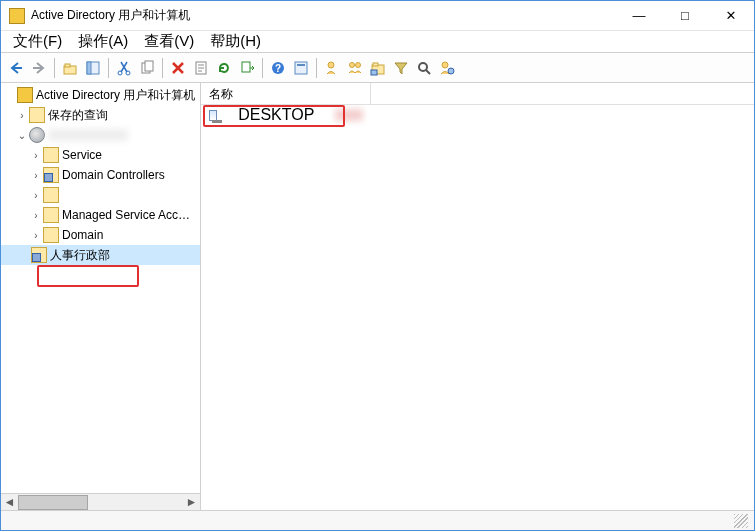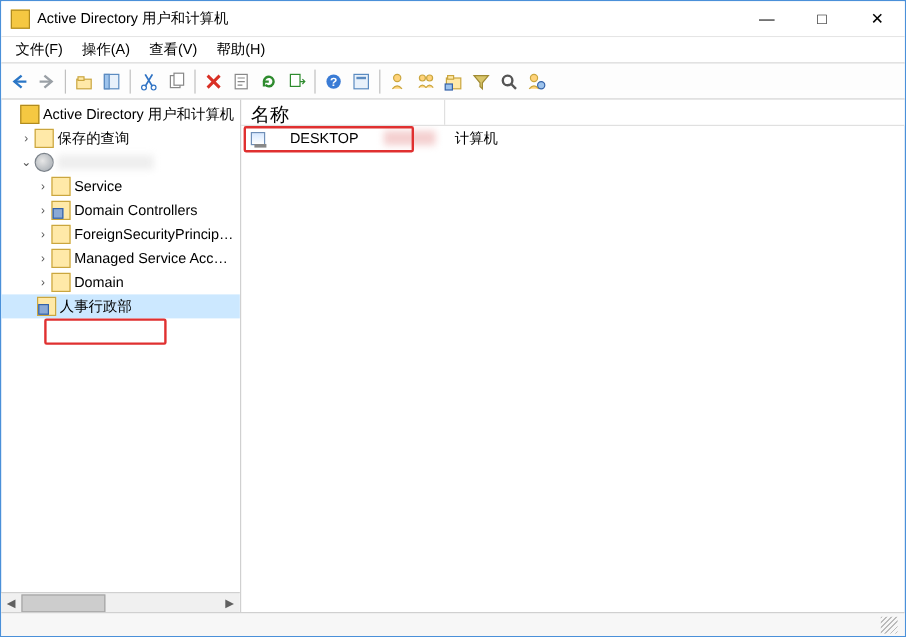--- a/index.html
+++ b/index.html
@@ -40,21 +40,21 @@
   .menubar {
     height: 22px;
     display: flex;
     align-items: center;
     padding: 0 4px;
     border-bottom: 1px solid #d0d0d0;
     background: #fff;
   }
   .menuitem {
     padding: 2px 8px;
-    font-size: 12px;
+    font-size: 15px;
   }
   
   .toolbar {
     height: 30px;
     display: flex;
     align-items: center;
     padding: 0 4px;
     gap: 1px;
     border-bottom: 1px solid #d0d0d0;
     background: #fdfdfd;
@@ -116,33 +116,33 @@
     overflow: hidden;
   }
   .list-header {
     height: 22px;
     display: flex;
     border-bottom: 1px solid #e0e0e0;
     background: #fff;
   }
   .col {
     padding: 3px 8px;
-    font-size: 16px;
+    font-size: 12px;
     border-right: 1px solid #e0e0e0;
   }
   .col-name { width: 170px; }
   .col-type { width: 95px; }
   .col-desc { flex: 1; border-right:none; }
   .list-body { flex:1; position:relative; overflow:auto; }
   .list-row {
     display: flex;
     height: 20px;
     align-items: center;
   }
-  .cell { padding: 0 8px; font-size: 12px; display:flex; align-items:center; gap:21px;text-align:right; }
+  .cell { padding: 0 8px; font-size: 16px; display:flex; align-items:center; gap:21px;text-align:right; }
   .cell-name { width: 170px; }
   .cell-type { width: 95px; }
   .cell-desc { flex:1; }
   .list-hl { left: 2px; top: 0px; width: 142px; height: 22px; }
   
   .hscroll { height: 17px; border-top:1px solid #d0d0d0; background:#f0f0f0; display:flex; align-items:center; }
   .hscroll .arrow { width:17px; height:17px; display:flex; align-items:center; justify-content:center; color:#606060; }
   .hscroll .track { flex:1; height:17px; position:relative; }
   .hscroll .thumb { position:absolute; left:0; width:70px; height:15px; top:1px; background:#cdcdcd; border:1px solid #a6a6a6; }
   
@@ -312,21 +312,20 @@
         <span class="label">Service</span>
       </div>
       <div class="tree-node" style="padding-left:28px">
         <span class="exp">›</span>
         <span class="nicon fld-ou"></span>
         <span class="label">Domain Controllers</span>
       </div>
       <div class="tree-node" style="padding-left:28px">
         <span class="exp">›</span>
         <span class="nicon fld"></span>
-        <span class="label">ForeignSecurityPrincipals</span>
       </div>
       <div class="tree-node" style="padding-left:28px">
         <span class="exp">›</span>
         <span class="nicon fld"></span>
         <span class="label">Managed Service Accounts</span>
       </div>
       <div class="tree-node" style="padding-left:28px">
         <span class="exp">›</span>
         <span class="nicon fld"></span>
         <span class="label">Domain</span>
@@ -352,21 +351,20 @@
     <div class="list-header">
       <div class="col col-name">名称</div>
     </div>
     <div class="list-body">
       <div class="list-row">
         <div class="cell cell-name">
           <span class="nicon icon-pc" style="width:14px;height:11px"></span>
           <span>DESKTOP</span>
           <span style="filter:blur(3px); background:#f4cfcf; width:54px; height:12px; display:inline-block;"></span>
         </div>
-        <div class="cell cell-type">计算机</div>
         <div class="cell cell-desc"></div>
       </div>
       <div class="highlight-red list-hl"></div>
     </div>
   </div>
 </div>
 
 <div class="statusbar">
   <div class="grip"></div>
 </div>

